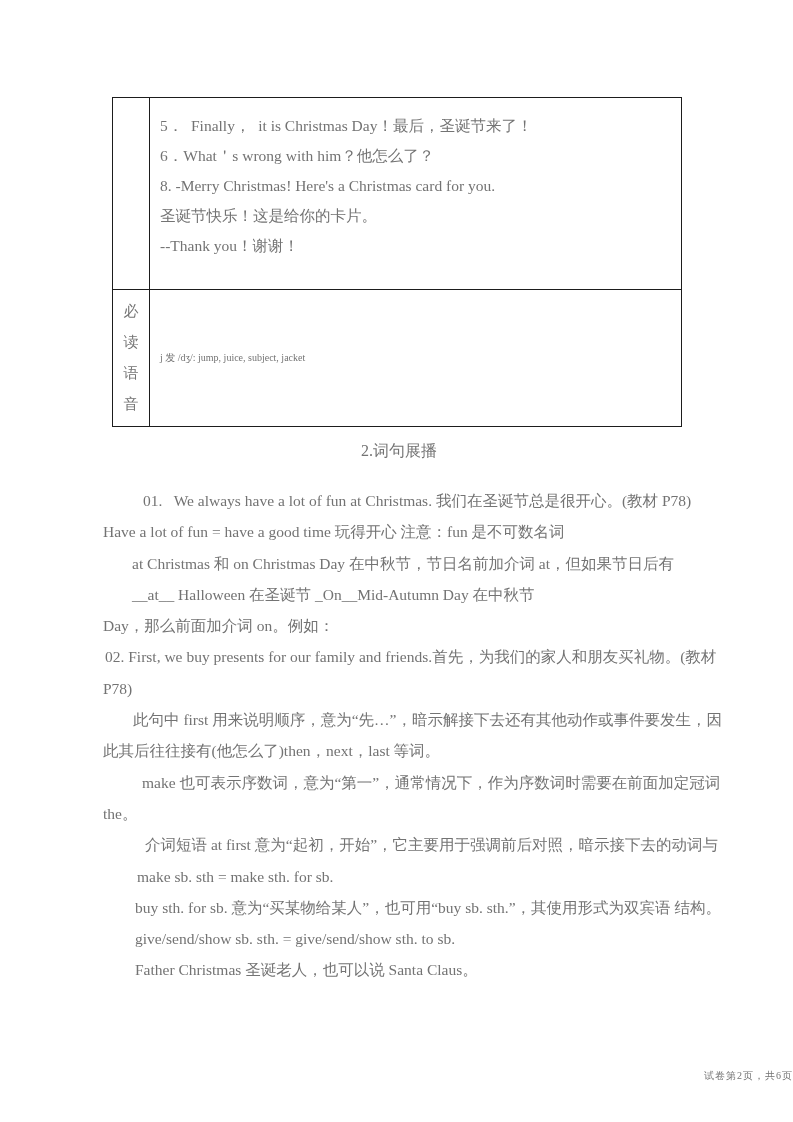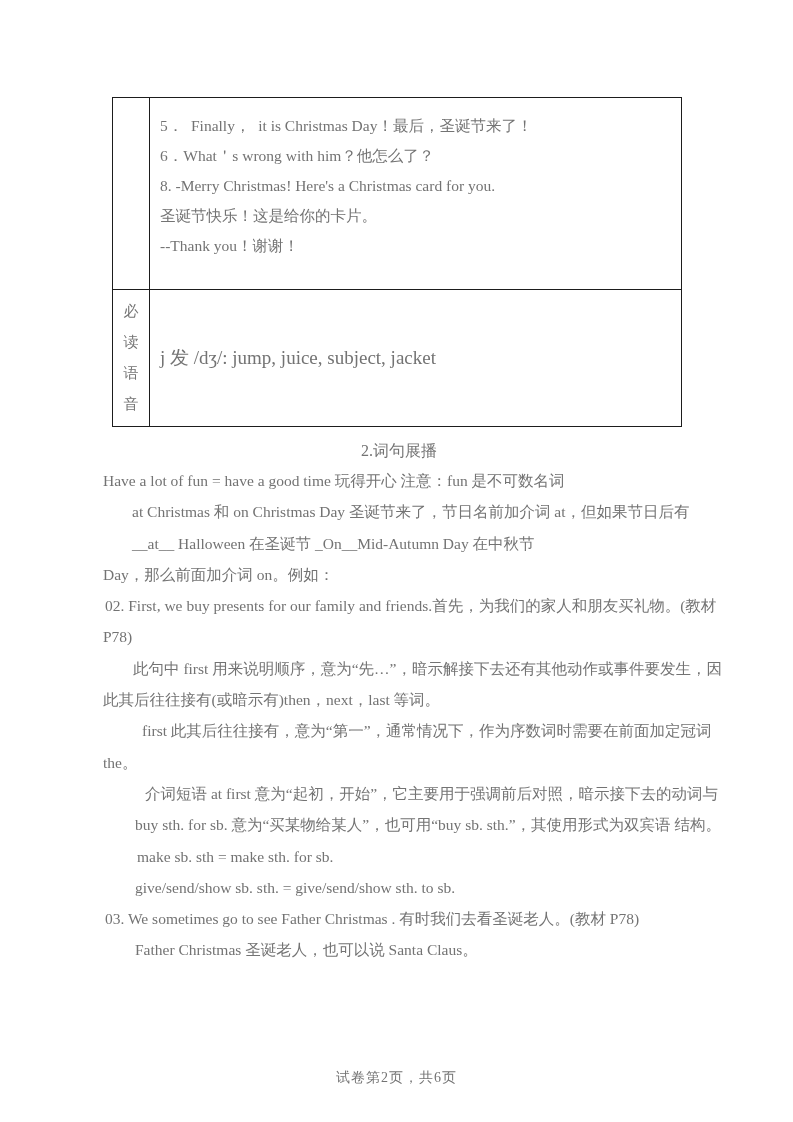--- a/index.html
+++ b/index.html
@@ -19,29 +19,29 @@
   .t-row.r2 { flex:1; }
   .t-label {
     width:37px; border-right:1.8px solid #1d1d1d; box-sizing:border-box;
     display:flex; flex-direction:column; justify-content:center; align-items:center;
     font-size:15px; flex-shrink:0;
   }
   .t-label .ch { line-height:31px; }
   .t-cell { flex:1; box-sizing:border-box; min-width:0; }
   .r1 .t-cell { padding:13px 6px 0 10px; font-size:15.5px; }
   .r1 .t-cell .line { line-height:30px; white-space:pre; }
-  .r2 .t-cell { display:flex; align-items:center; padding-left:10px; font-size:19px; }
+  .r2 .t-cell { display:flex; align-items:center; padding-left:10px; font-size:10px; }
   
   .content { position:absolute; left:103px; top:438px; width:592px; font-size:15.5px; }
-  .sec-title { text-align:center; line-height:25px; margin-bottom:2px; font-size:16px; }
+  .sec-title { text-align:center; line-height:25px; margin-bottom:22px; font-size:16px; }
   .bline { line-height:31.3px; white-space:pre; }
   
   .footer {
     position:absolute; top:1069px; left:0; width:100%;
-    text-align:center; font-size:14px; letter-spacing:1px;
+    text-align:right; font-size:10px; letter-spacing:1px;
   }
 </style>
 </head>
 <body>
 
 <div class="page">
 
   <div class="doc-table">
     <div class="t-row r1">
       <div class="t-label"></div>
@@ -61,33 +61,33 @@
         <div class="ch">音</div>
       </div>
       <div class="t-cell">
         <span>j 发 /dʒ/: jump, juice, subject, jacket</span>
       </div>
     </div>
   </div>
 
   <div class="content">
     <div class="sec-title">2.词句展播</div>
+    <div class="bline" style="padding-left:40px">01.   We always have a lot of fun at Christmas. 我们在圣诞节总是很开心。(教材 P78)</div>
     <div class="bline" style="padding-left:0">Have a lot of fun = have a good time 玩得开心 注意：fun 是不可数名词</div>
-    <div class="bline" style="padding-left:29px">at Christmas 和 on Christmas Day 圣诞节来了，节日名前加介词 at，但如果节日后有</div>
+    <div class="bline" style="padding-left:29px">at Christmas 和 on Christmas Day 在中秋节，节日名前加介词 at，但如果节日后有</div>
     <div class="bline" style="padding-left:29px">__at__ Halloween 在圣诞节 _On__Mid-Autumn Day 在中秋节</div>
     <div class="bline" style="padding-left:0">Day，那么前面加介词 on。例如：</div>
     <div class="bline" style="padding-left:2px">02. First, we buy presents for our family and friends.首先，为我们的家人和朋友买礼物。(教材</div>
     <div class="bline" style="padding-left:0">P78)</div>
     <div class="bline" style="padding-left:30px">此句中 first 用来说明顺序，意为“先…”，暗示解接下去还有其他动作或事件要发生，因</div>
-    <div class="bline" style="padding-left:0">此其后往往接有(或暗示有)then，next，last 等词。</div>
-    <div class="bline" style="padding-left:39px">first 此其后往往接有，意为“第一”，通常情况下，作为序数词时需要在前面加定冠词</div>
+    <div class="bline" style="padding-left:0">此其后往往接有(他怎么了)then，next，last 等词。</div>
+    <div class="bline" style="padding-left:39px">make 也可表示序数词，意为“第一”，通常情况下，作为序数词时需要在前面加定冠词</div>
     <div class="bline" style="padding-left:0">the。</div>
     <div class="bline" style="padding-left:42px">介词短语 at first 意为“起初，开始”，它主要用于强调前后对照，暗示接下去的动词与</div>
+    <div class="bline" style="padding-left:34px">make sb. sth = make sth. for sb.</div>
     <div class="bline" style="padding-left:32px">buy sth. for sb. 意为“买某物给某人”，也可用“buy sb. sth.”，其使用形式为双宾语 结构。</div>
-    <div class="bline" style="padding-left:34px">make sb. sth = make sth. for sb.</div>
     <div class="bline" style="padding-left:32px">give/send/show sb. sth. = give/send/show sth. to sb.</div>
-    <div class="bline" style="padding-left:2px">03. We sometimes go to see Father Christmas . 有时我们去看圣诞老人。(教材 P78)</div>
     <div class="bline" style="padding-left:32px">Father Christmas 圣诞老人，也可以说 Santa Claus。</div>
   </div>
 
   <div class="footer">试卷第2页，共6页</div>
 
 </div>
 
 </body></html>

